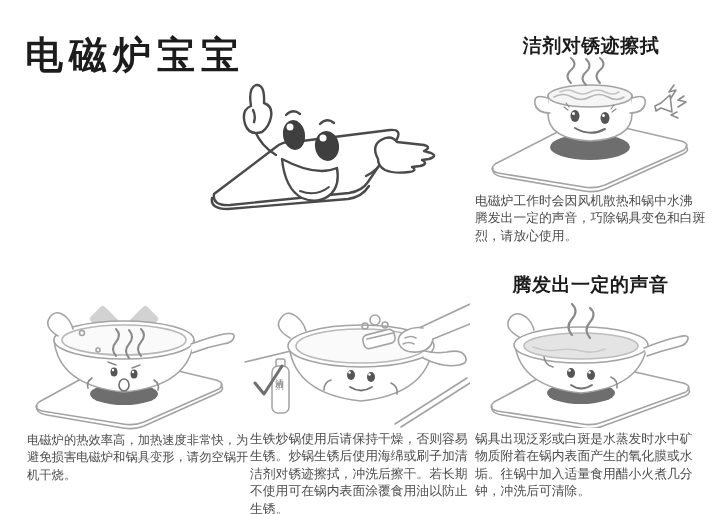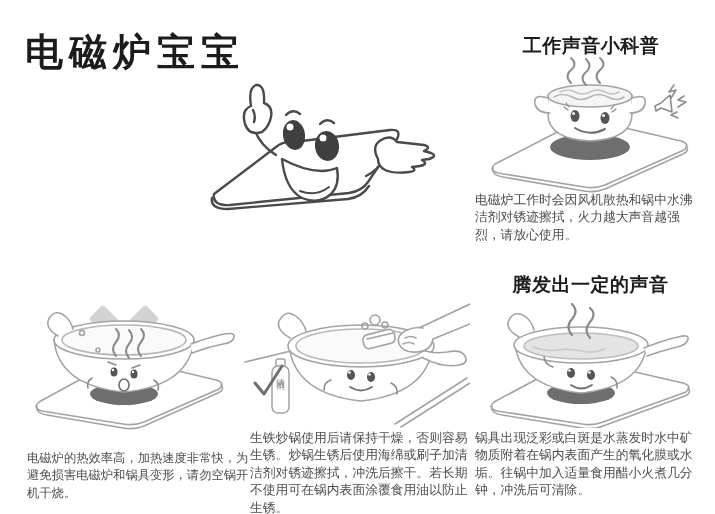--- a/index.html
+++ b/index.html
@@ -1,18 +1,18 @@
 <!DOCTYPE html>
 <html><head>
 <meta charset="utf-8">
 <style>
   html,body{margin:0;padding:0;background:#fff;}
   .canvas{
     position:relative;width:715px;height:514px;background:#ffffff;
-    font-family:Liberation Mono, monospace;overflow:hidden;
+    font-family:Liberation Sans, sans-serif;overflow:hidden;
   }
   .main-title{
     position:absolute;left:25px;top:26px;
     font-size:38px;font-weight:bold;color:#1c1c1c;
     line-height:58px;letter-spacing:6px;white-space:nowrap;
   }
   .sec-title{
     position:absolute;font-size:19px;font-weight:bold;color:#1c1c1c;
     text-align:center;letter-spacing:0.5px;white-space:nowrap;
   }
@@ -57,21 +57,21 @@
         <ellipse cx="96" cy="77" rx="11" ry="15" fill="#3f3f3f" transform="rotate(-8 96 77)"></ellipse>
         <circle cx="92" cy="69" r="3.5" fill="#ffffff"></circle>
         <ellipse cx="129" cy="88" rx="12" ry="15" fill="#3f3f3f" transform="rotate(-8 129 88)"></ellipse>
         <circle cx="125" cy="80" r="3.5" fill="#ffffff"></circle>
         <path d="M84,101 Q87,131 104,140 Q121,147 133,136 Q142,127 139,110 Q118,119 84,101 Z" fill="#ffffff" stroke="#4a4a4a" stroke-width="2.4" stroke-linejoin="round"></path>
         <path d="M102,133 Q118,139 131,129" stroke="#4a4a4a" stroke-width="2" fill="none" stroke-linecap="round"></path>
       </g>
     </svg>
   </div>
 
-  <div class="sec-title" style="left:470px;top:33px;width:242px;">工作声音小科普</div>
+  <div class="sec-title" style="left:470px;top:33px;width:242px;">洁剂对锈迹擦拭</div>
 
   <div class="illo" style="left:478px;top:56px;">
     <svg width="228" height="138" viewBox="0 0 228 138">
       <g stroke="#a3a3a3" stroke-width="1.6" fill="none" stroke-linecap="round" stroke-linejoin="round">
 
         <path d="M97,67 Q106,63 117,65 L203,85 Q213,88 206,94 L127,129 Q117,133 106,131 L20,117 Q10,114 17,108 L97,67 Z" fill="#ffffff"></path>
         <path d="M15,112 Q13,119 25,121 L106,135 Q117,137 127,133 L205,98 Q212,95 208,90"></path>
 
         <ellipse cx="112" cy="91" rx="40" ry="13" fill="#6e6e6e" stroke="none"></ellipse>
 
@@ -107,21 +107,21 @@
       <g stroke="#8c8c8c" stroke-width="1.6" fill="none" stroke-linecap="round" stroke-linejoin="round">
         <path d="M183,47 l9,-8 l2,17 l-11,-4 l-5,3 l-1,-5 z"></path>
         <path d="M196,29 l-5,7 l7,-2 l-5,8"></path>
         <path d="M206,40 l-6,4 l8,2 l-8,5"></path>
         <path d="M199,56 l-6,3 l7,3"></path>
       </g>
     </svg>
   </div>
 
   <div class="body-text" style="left:475px;top:192px;width:240px;">电磁炉工作时会因风机散热和锅中水沸
-洁剂对锈迹擦拭，火力越大声音越强
+腾发出一定的声音，巧除锅具变色和白斑
 烈，请放心使用。</div>
 
 
   <div class="illo" style="left:20px;top:300px;">
     <svg width="216" height="130" viewBox="0 0 216 130">
 
       <g fill="#d2d2d2" transform="translate(104,40)">
         <rect x="-40" y="-10" width="80" height="20" rx="3" transform="rotate(45)"></rect>
         <rect x="-40" y="-10" width="80" height="20" rx="3" transform="rotate(-45)"></rect>
       </g>
@@ -157,21 +157,21 @@
         <circle cx="93" cy="70" r="1.2" fill="#ffffff"></circle>
         <ellipse cx="114" cy="74" rx="3.5" ry="4.5" fill="#555555"></ellipse>
         <circle cx="113" cy="72" r="1.2" fill="#ffffff"></circle>
         <ellipse cx="104" cy="85" rx="5" ry="6" fill="#ffffff" stroke="#6f6f6f" stroke-width="1.6"></ellipse>
         <path d="M72,78 q-6,4 -4,10" stroke="#8a8a8a" stroke-width="1.6" fill="none" stroke-linecap="round"></path>
         <path d="M134,80 q6,4 4,10" stroke="#8a8a8a" stroke-width="1.6" fill="none" stroke-linecap="round"></path>
       </g>
     </svg>
   </div>
 
-  <div class="body-text" style="left:27px;top:432px;width:225px;font-size:12.3px;margin-top:19px;">电磁炉的热效率高，加热速度非常快，为
+  <div class="body-text" style="left:27px;top:432px;width:225px;font-size:12.3px;">电磁炉的热效率高，加热速度非常快，为
 避免损害电磁炉和锅具变形，请勿空锅开
 机干烧。</div>
 
 
   <div class="illo" style="left:243px;top:298px;">
     <svg width="227" height="130" viewBox="0 0 227 130">
       <g stroke="#a3a3a3" stroke-width="1.6" fill="none" stroke-linecap="round" stroke-linejoin="round">
 
         <path d="M2,64 L52,52"></path>
 

